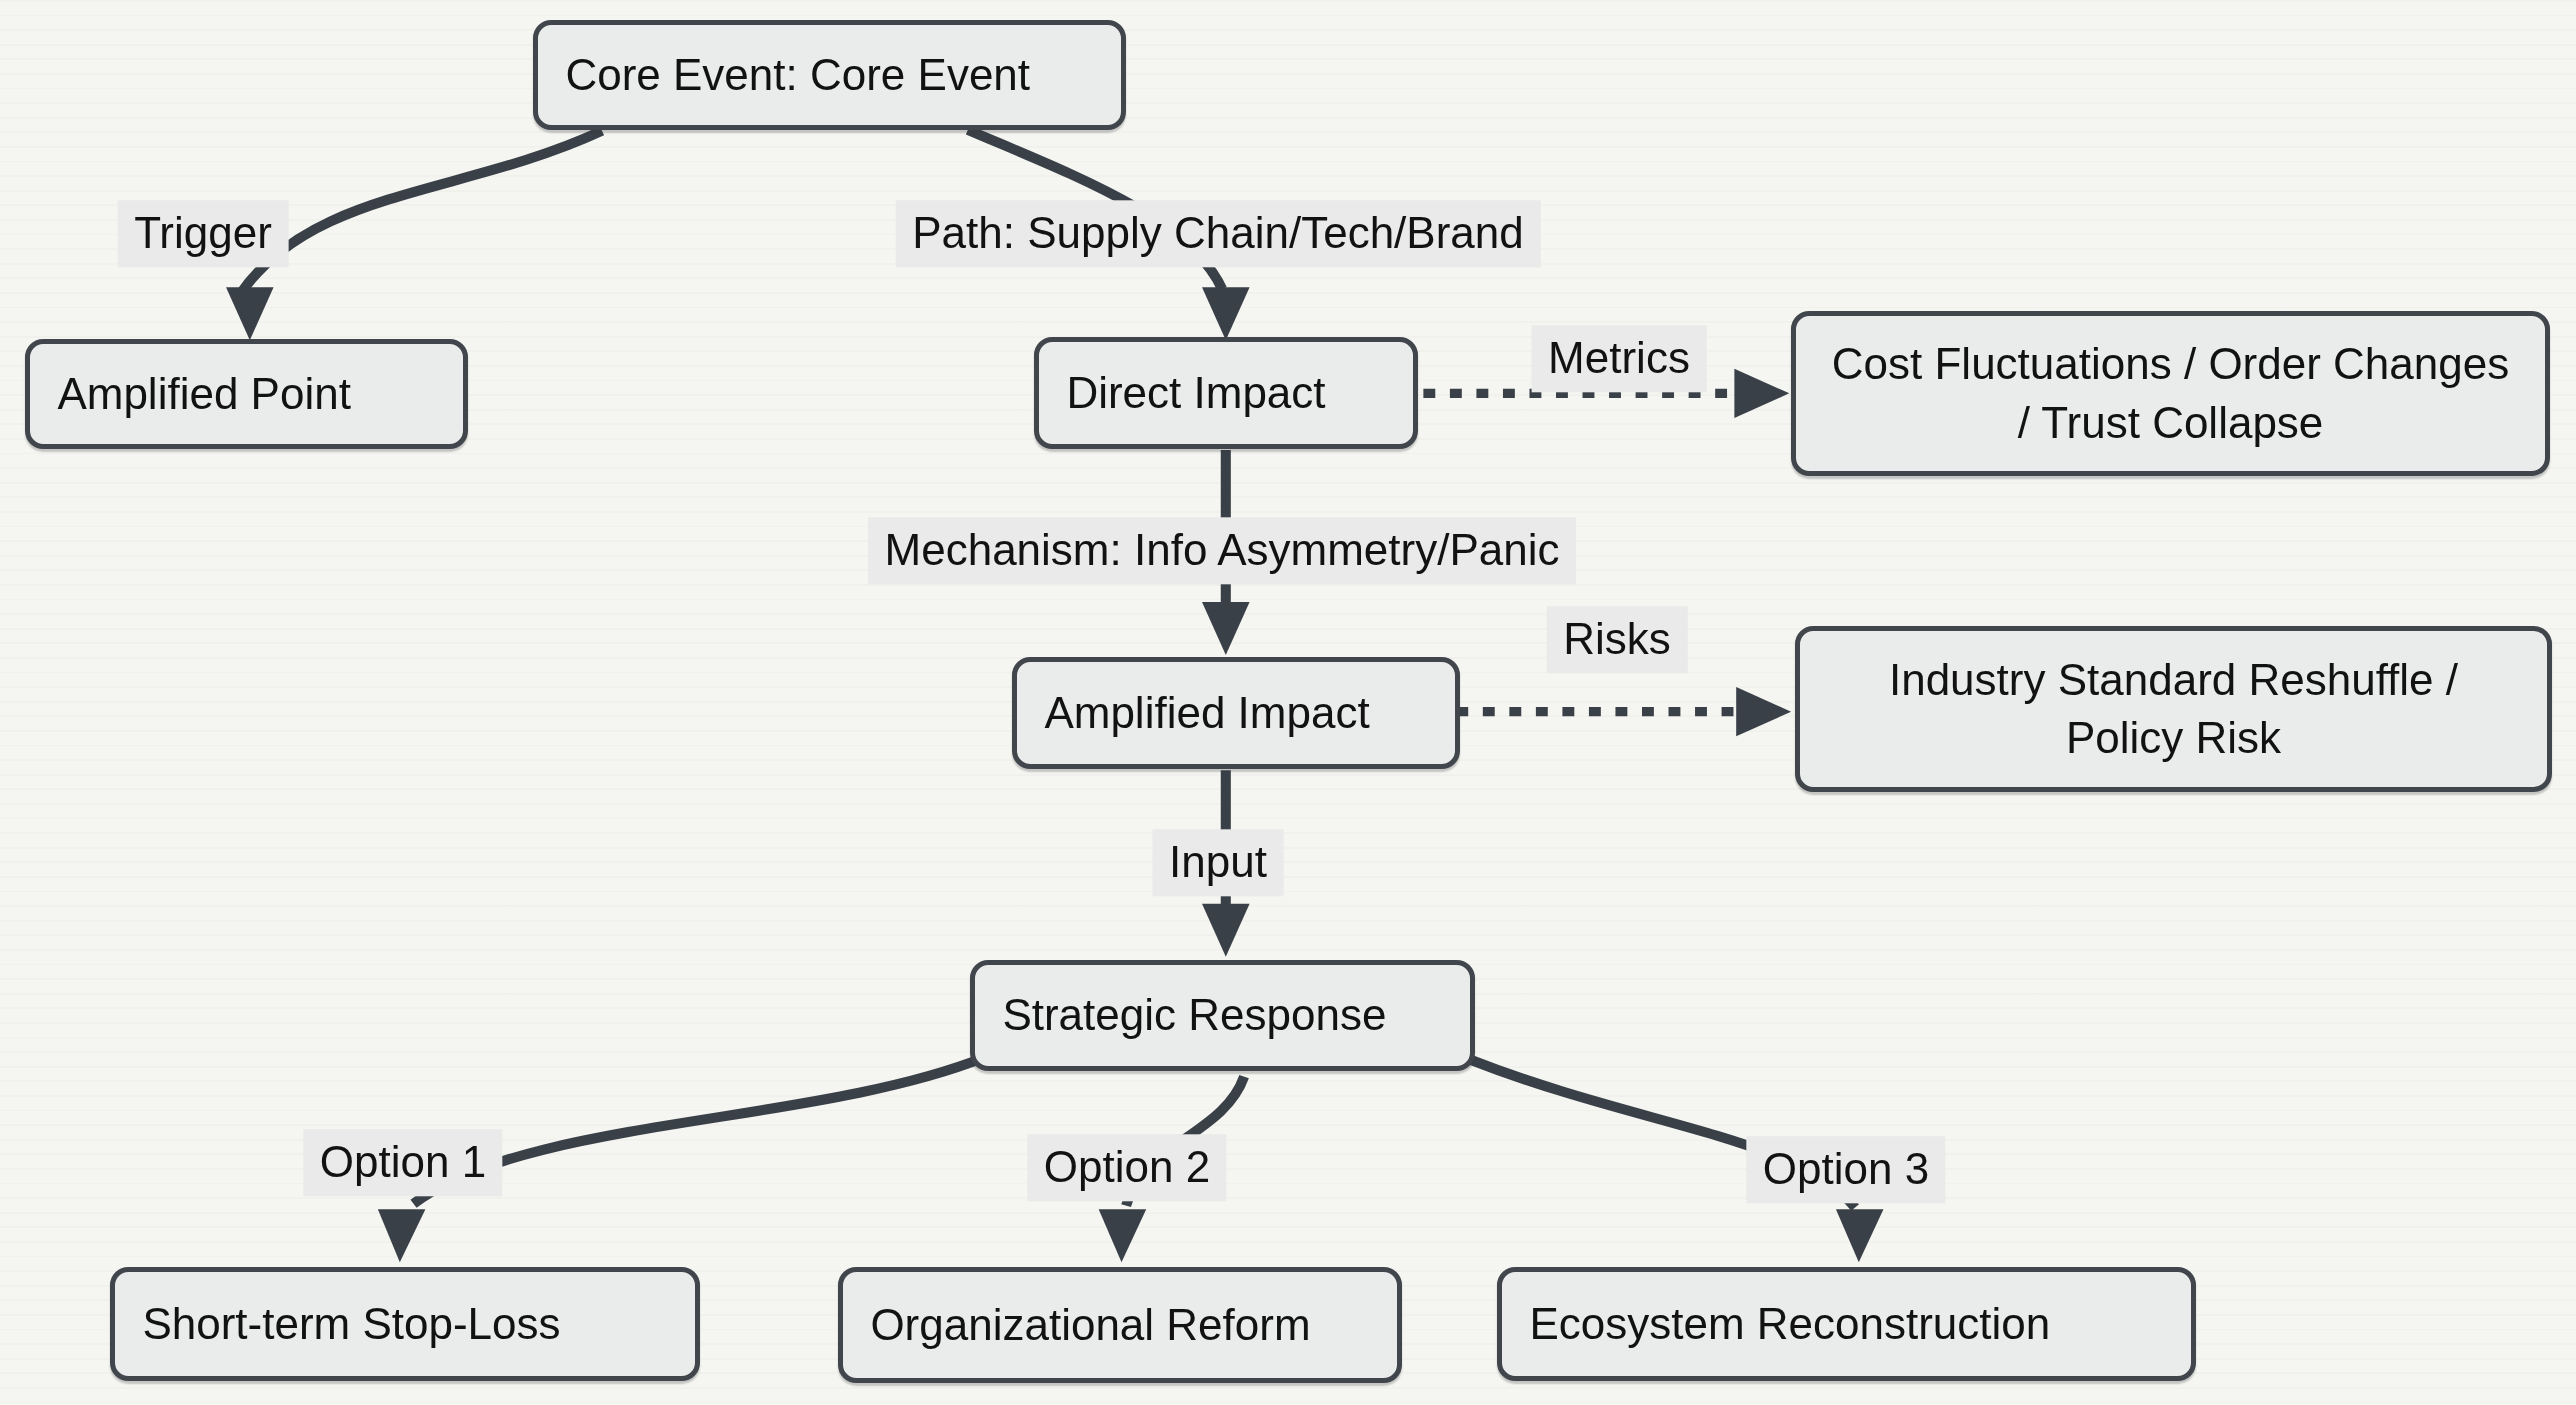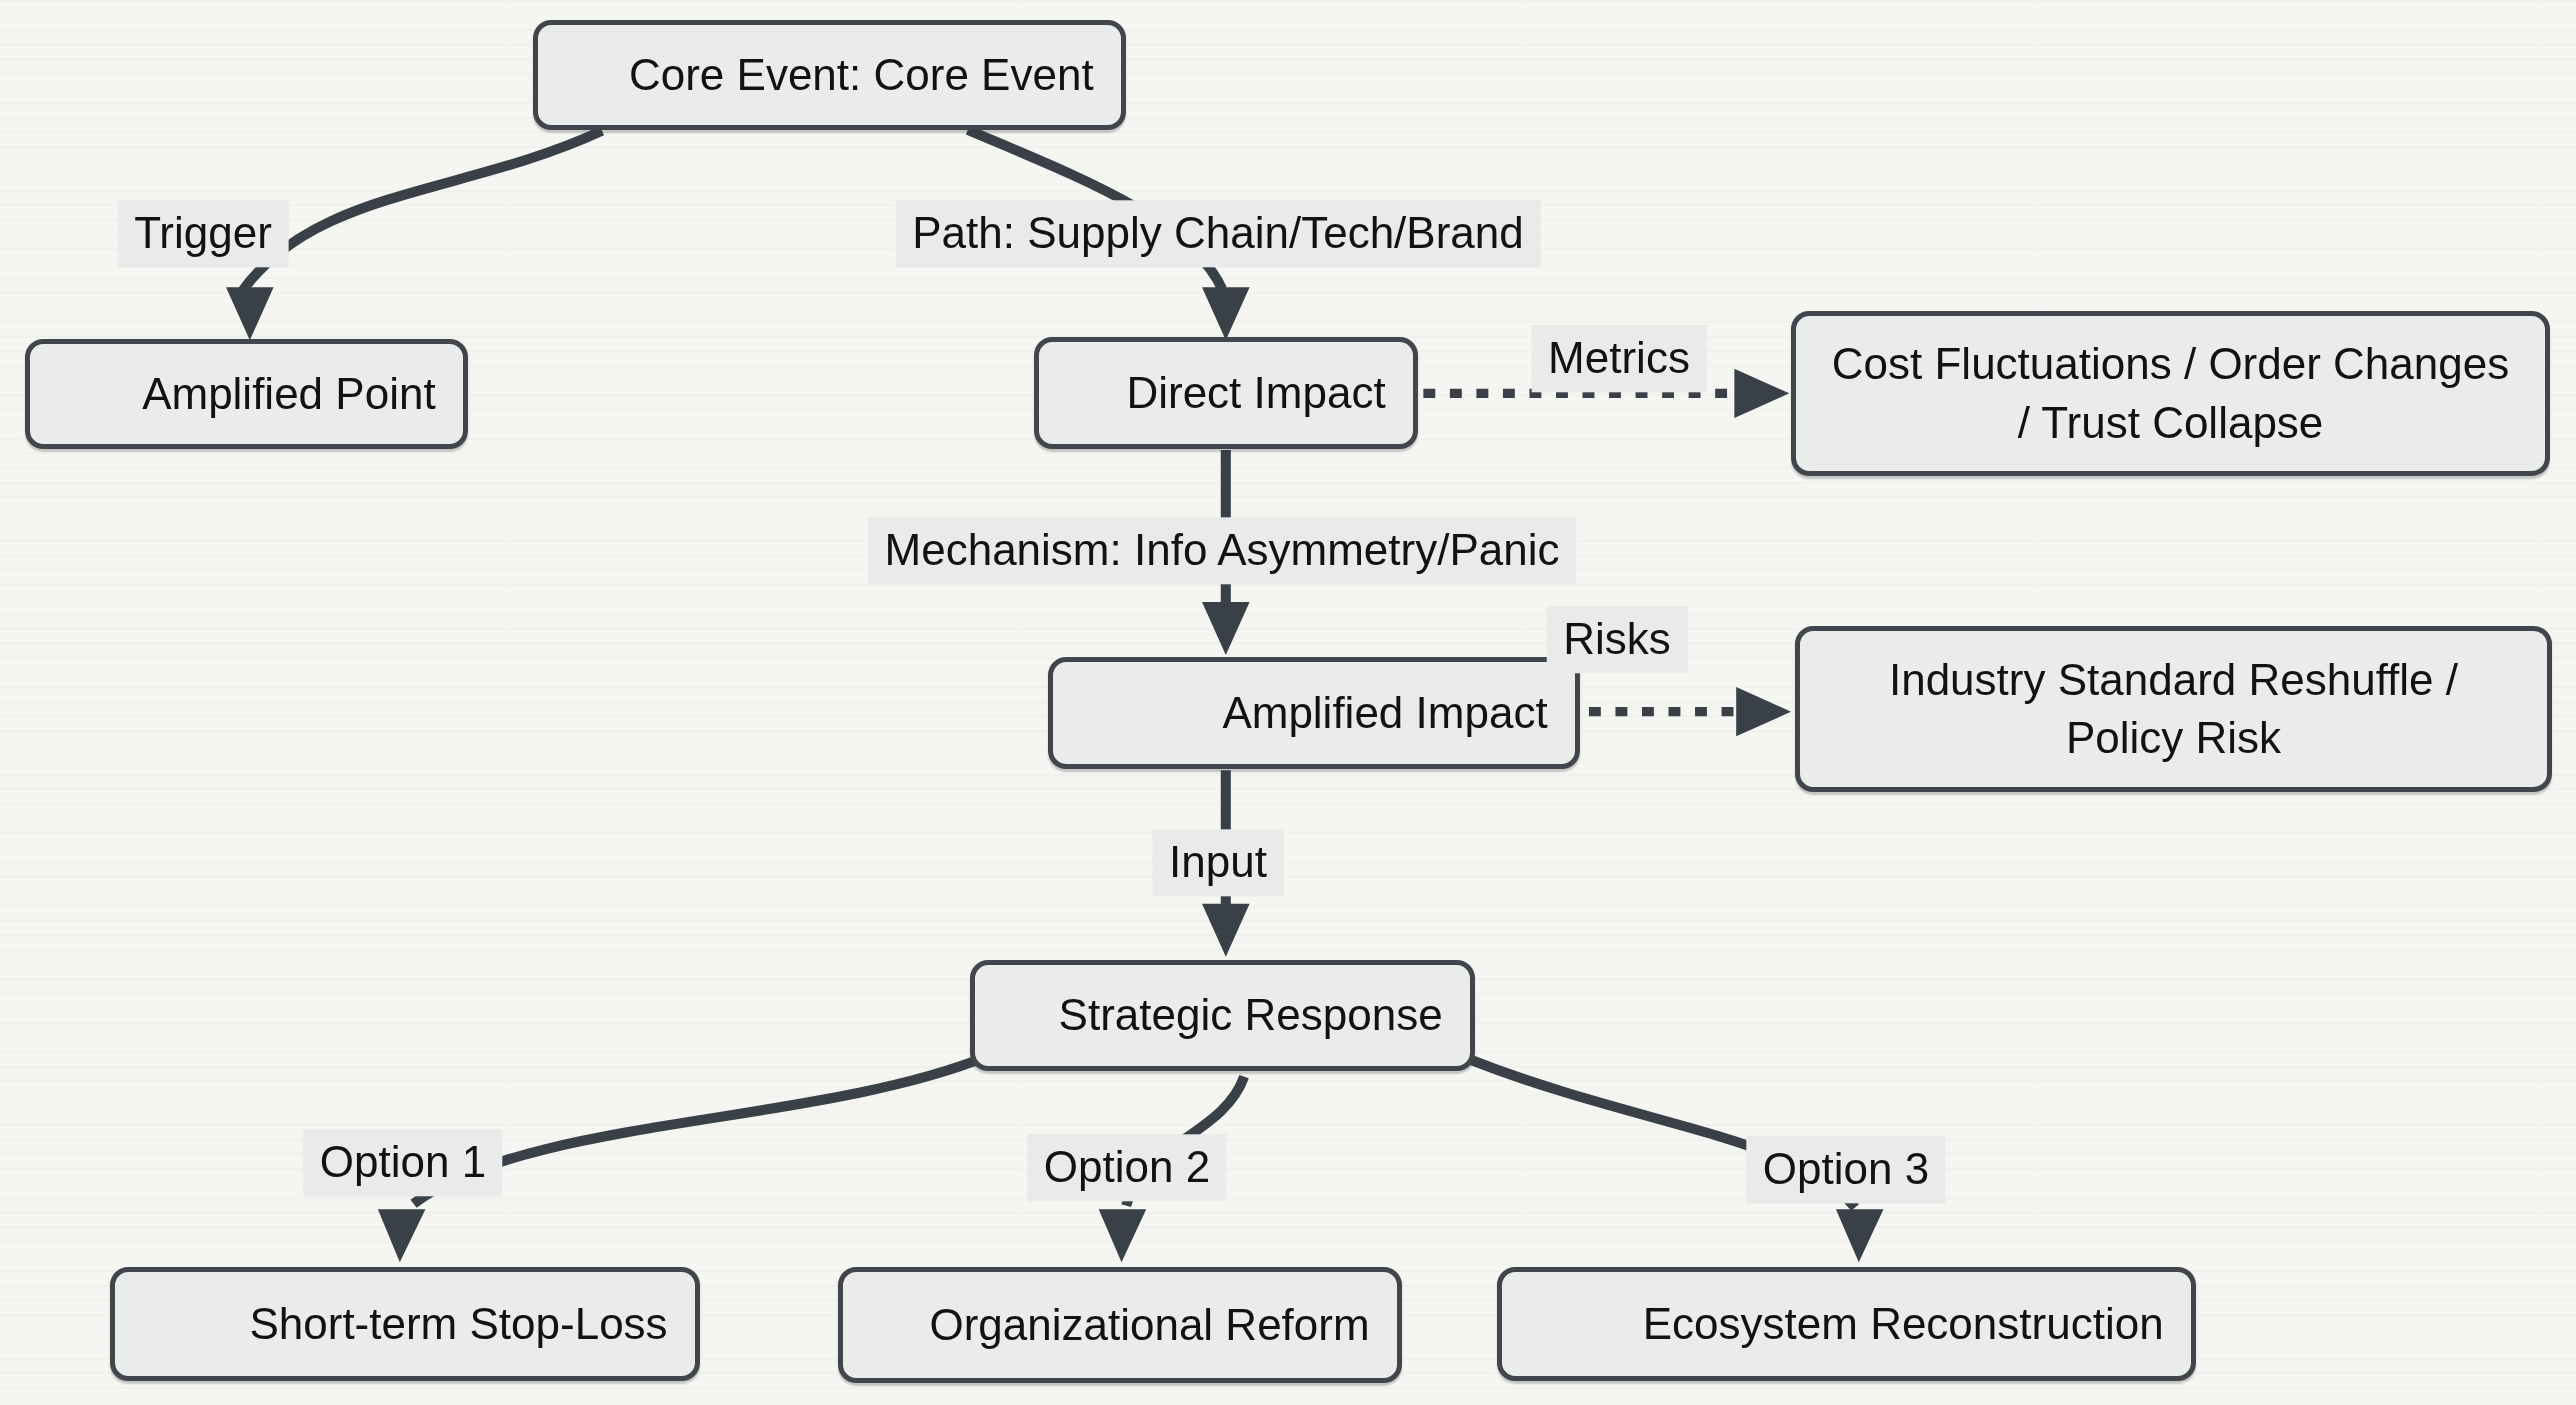--- a/index.html
+++ b/index.html
@@ -25,21 +25,21 @@
     content:"";position:absolute;inset:0;pointer-events:none;
     background:repeating-linear-gradient(to bottom,
       rgba(120,120,110,0.035) 0 1.8px, rgba(0,0,0,0) 1.8px 14.6px);
   }
   .edge-layer{position:absolute;left:0;top:0;width:2576px;height:1405px;}
   .edge{stroke:var(--edge);stroke-width:11;fill:none;}
   .edge.dotted{stroke-width:10;stroke-dasharray:13 16;}
   .arrow{fill:var(--edge);stroke:none;}
   .node{
     position:absolute;box-sizing:border-box;
-    display:flex;align-items:center;justify-content:flex-end;
+    display:flex;align-items:center;justify-content:flex-start;
     text-align:center;
     background:var(--node_fill);
     border:5.5px solid var(--node_border);
     border-radius:18.3px;
     font-size:44px;line-height:1.32;
     padding:3.7px 27.4px;
     box-shadow:0 2.7px 1.8px rgba(50,54,60,0.25);
   }
   .edge-label{
     position:absolute;transform:translate(-50%,-50%);
@@ -92,21 +92,21 @@
   </div>
 
   <div class="node" style="left:1034px;top:337px;width:384px;height:112px">
     <span>Direct Impact</span>
   </div>
 
   <div class="node" style="left:1791px;top:311px;width:759px;height:165px">
     <span>Cost Fluctuations / Order Changes / Trust Collapse</span>
   </div>
 
-  <div class="node" style="left:1048px;top:657px;width:532px;height:112px">
+  <div class="node" style="left:1012px;top:657px;width:448px;height:112px">
     <span>Amplified Impact</span>
   </div>
 
   <div class="node" style="left:1795px;top:626px;width:757px;height:166px">
     <span>Industry Standard Reshuffle / Policy Risk</span>
   </div>
 
   <div class="node" style="left:970px;top:960px;width:505px;height:111px">
     <span>Strategic Response</span>
   </div>

